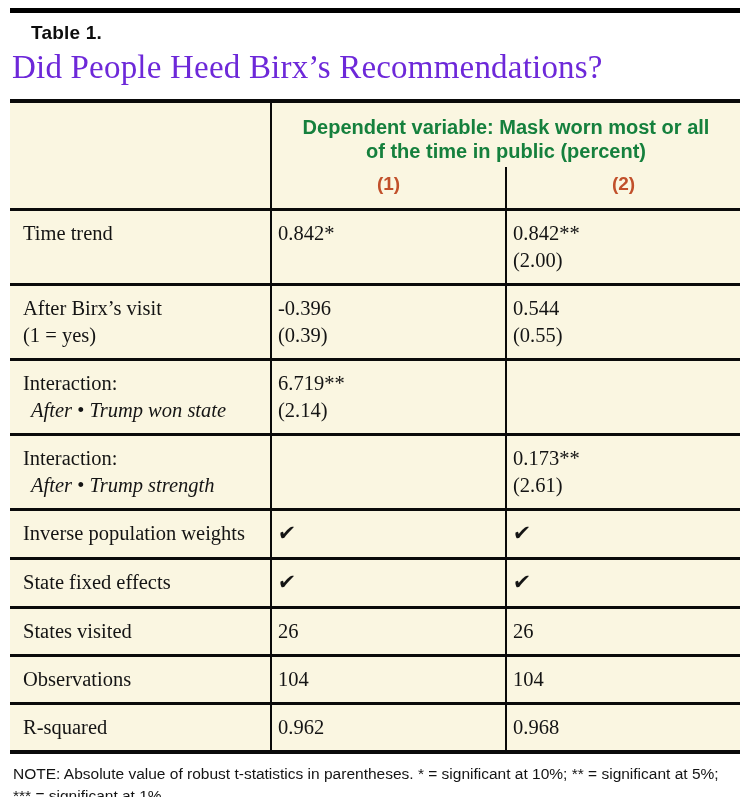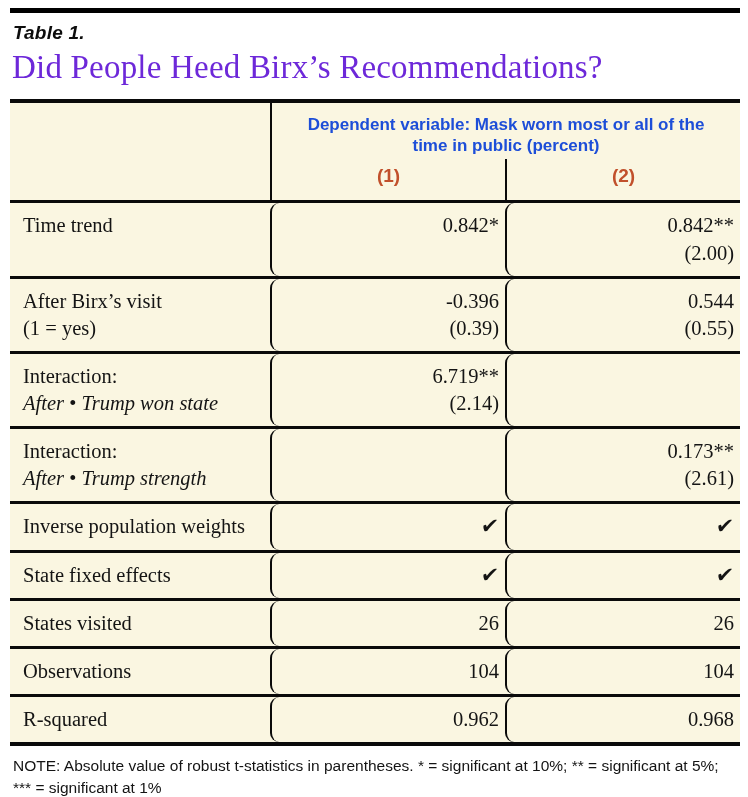--- a/index.html
+++ b/index.html
@@ -13,22 +13,21 @@
   .page { padding: 8px 8px 0 10px; width: 748px; }
 
   .topbar { height: 5px; background: #000000; margin-bottom: 9px; }
 
   .kicker {
     font-family: "Liberation Sans", sans-serif;
     font-weight: bold;
     font-size: 19px;
     letter-spacing: 0.2px;
     color: #0d0d0d;
-    margin-left: 3px;
-    font-style: italic;
+    margin-left: 21px;
   }
   .title {
     font-family: "Liberation Serif", serif;
     font-weight: 400;
     font-size: 33px;
     color: #6d28d9;
     margin: 5px 0 0 2px;
     letter-spacing: 0.2px;
   }
 
@@ -54,50 +53,49 @@
     grid-column: 2 / 4; grid-row: 1;
     border-left: 2px solid #0a0a0a;
     text-align: center;
     padding: 12px 8px 3px 8px;
   }
   .hdr-depvar span {
     display: inline-block;
     max-width: 428px;
     font-family: "Liberation Sans", sans-serif;
     font-weight: bold;
-    font-size: 17px;
+    font-size: 20px;
     line-height: 1.22;
-    color: #1d4ed8;
+    color: #15803d;
   }
   .hdr-c1, .hdr-c2 {
     grid-row: 2;
     text-align: center;
     font-family: "Liberation Sans", sans-serif;
     font-weight: bold;
     font-size: 19px;
     color: #C1502B;
     padding: 6px 0 13px 0;
   }
   .hdr-c1 { grid-column: 2; border-left: 2px solid #0a0a0a; }
   .hdr-c2 { grid-column: 3; border-left: 2px solid #0a0a0a; }
 
   
   .cell-label {
     padding: 9px 0 9px 13px;
     font-size: 20.5px;
     line-height: 1.32;
   }
-  .cell-label .sub-italic { font-style: italic; }
+  .cell-label .sub-italic { font-style: italic; margin-left: 8px; }
   .cell-data {
     border-left: 2px solid #0a0a0a;
-    text-align: right;
+    text-align: left;
     font-size: 20.5px;
     line-height: 1.32;
     padding: 9px 6px;
-    border-radius: 9px;
   }
   .vcenter { display: flex; flex-direction: column; justify-content: center; }
   .checkmark {
     font-family: "DejaVu Sans", sans-serif;
     font-weight: bold;
     font-size: 21px;
     transform: skewX(-6deg);
     display: inline-block;
   }
 

